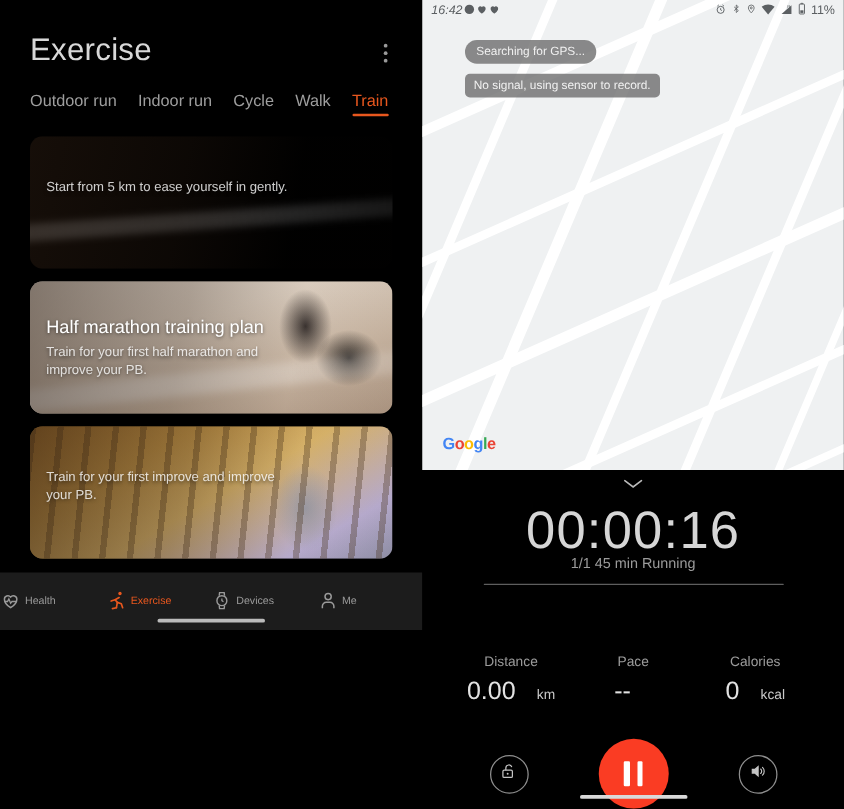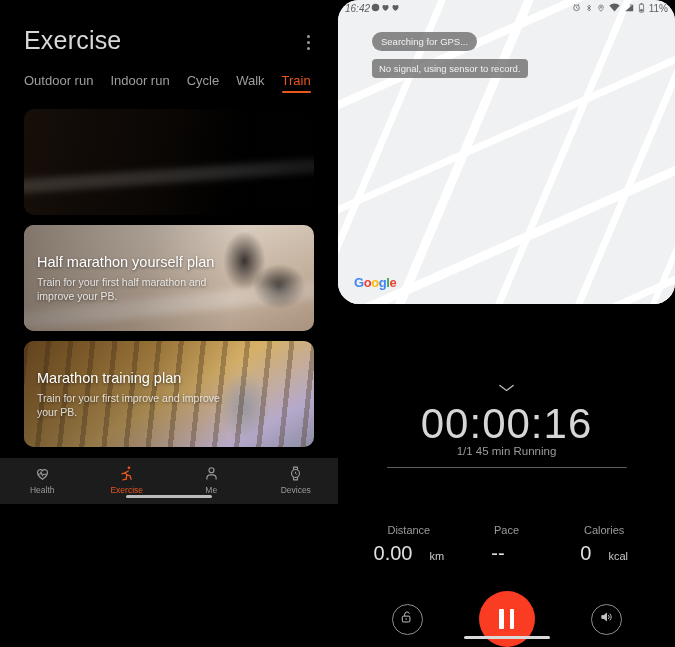--- a/index.html
+++ b/index.html
@@ -95,35 +95,35 @@
       repeating-linear-gradient(96deg, rgba(70,48,24,.34) 0 5px, rgba(255,255,255,0) 5px 22px),
       radial-gradient(ellipse 40px 54px at 76% 62%, #9b9aa3 0%, rgba(155,154,163,0) 64%),
       linear-gradient(150deg, #a9742e 0%, #c59647 28%, #d8b36a 52%, #b8accf 82%, #8f8fa6 100%);
   }
 
   .bottom-nav {
     height:46px; background:#1c1c1c; display:flex; align-items:center;
     padding-bottom:2px;
   }
   .nav-item {
-    flex:1; display:flex; flex-direction:column; align-items:center;
+    flex:1; display:flex; flex-direction:row; align-items:center;
     gap:3px; cursor:pointer;
   }
   .nav-label { font-size:8.5px; color:#9a9a9a; }
   .nav-item.active .nav-label { color:#e8571e; }
   .nav-icon { width:17px; height:17px; display:block; }
   .gesture-bar-left {
     position:absolute; bottom:6px; left:50%; transform:translateX(-50%);
     width:86px; height:3.5px; border-radius:2px; background:#bbb;
   }
 
   
   .right-phone { width:337px; height:647px; background:#000; position:relative; }
 
-  .map-area { position:absolute; inset:0 0 auto 0; height:304px; overflow:hidden; background:#eceff1;border-radius:21px; }
+  .map-area { position:absolute; inset:0 0 auto 0; height:376px; overflow:hidden; background:#eceff1; }
   .map-bg { position:absolute; inset:-40px; background:#eff1f2; }
   .road {
     position:absolute; background:#fff; border-radius:1px;
   }
 
   .status-bar {
     position:absolute; top:0; left:0; right:0; height:17px; z-index:20;
     display:flex; align-items:center; justify-content:space-between;
     padding:0 7px; color:#5b5f62; font-size:10px;
   }
@@ -208,38 +208,38 @@
     <div class="tab">Walk</div>
     <div class="tab active">Train</div>
   </div>
 
   <div class="plan-list">
 
     <div class="plan-card">
       <div class="art art-5k"></div>
       <div class="scrim"></div>
       <div class="plan-text">
+        <div class="plan-sub">Start from 5 km to ease yourself in gently.</div>
       </div>
     </div>
 
 
     <div class="plan-card">
       <div class="art art-half"></div>
       <div class="scrim"></div>
       <div class="plan-text">
-        <div class="plan-title">Half marathon yourself plan</div>
+        <div class="plan-title">Half marathon training plan</div>
         <div class="plan-sub">Train for your first half marathon and improve your PB.</div>
       </div>
     </div>
 
     <div class="plan-card">
       <div class="art art-mara"></div>
       <div class="scrim"></div>
       <div class="plan-text">
-        <div class="plan-title">Marathon training plan</div>
         <div class="plan-sub">Train for your first improve and improve your PB.</div>
       </div>
     </div>
 
   </div>
 
   <div class="bottom-nav">
     <div class="nav-item">
       <span>
         <svg class="nav-icon" viewBox="0 0 24 24" fill="none" stroke="#9a9a9a" stroke-width="1.7">
@@ -256,36 +256,36 @@
           <path d="M14.5 8.5 10 11l2.5 3 -1 6"></path>
           <path d="M12.5 14 17 15.5l1.5 4.5"></path>
           <path d="M10 11 5.5 12.5"></path>
           <path d="M11.5 20 7 21"></path>
         </svg>
       </span>
       <span class="nav-label">Exercise</span>
     </div>
     <div class="nav-item">
       <span>
-        <svg class="nav-icon" viewBox="0 0 24 24" fill="none" stroke="#9a9a9a" stroke-width="1.7">
-          <circle cx="12" cy="7.4" r="3.5"></circle>
-          <path d="M5.5 20.5v-2.2a4.4 4.4 0 0 1 4.4-4.4h4.2a4.4 4.4 0 0 1 4.4 4.4v2.2"></path>
-        </svg>
-      </span>
-      <span class="nav-label">Me</span>
-    </div>
-    <div class="nav-item">
-      <span>
         <svg class="nav-icon" viewBox="0 0 24 24" fill="none" stroke="#9a9a9a" stroke-width="1.6">
           <circle cx="12" cy="12" r="5.6"></circle>
           <path d="M9 6.5 9.4 3h5.2l.4 3.5M9 17.5 9.4 21h5.2l.4-3.5"></path>
           <path d="M12 9.6V12l1.8 1.2" stroke-width="1.4"></path>
         </svg>
       </span>
       <span class="nav-label">Devices</span>
+    </div>
+    <div class="nav-item">
+      <span>
+        <svg class="nav-icon" viewBox="0 0 24 24" fill="none" stroke="#9a9a9a" stroke-width="1.7">
+          <circle cx="12" cy="7.4" r="3.5"></circle>
+          <path d="M5.5 20.5v-2.2a4.4 4.4 0 0 1 4.4-4.4h4.2a4.4 4.4 0 0 1 4.4 4.4v2.2"></path>
+        </svg>
+      </span>
+      <span class="nav-label">Me</span>
     </div>
   </div>
 
   <div class="gesture-bar-left"></div>
 </div>
 
 <div class="right-phone">
 
   <div class="map-area">
     <div class="map-bg">

